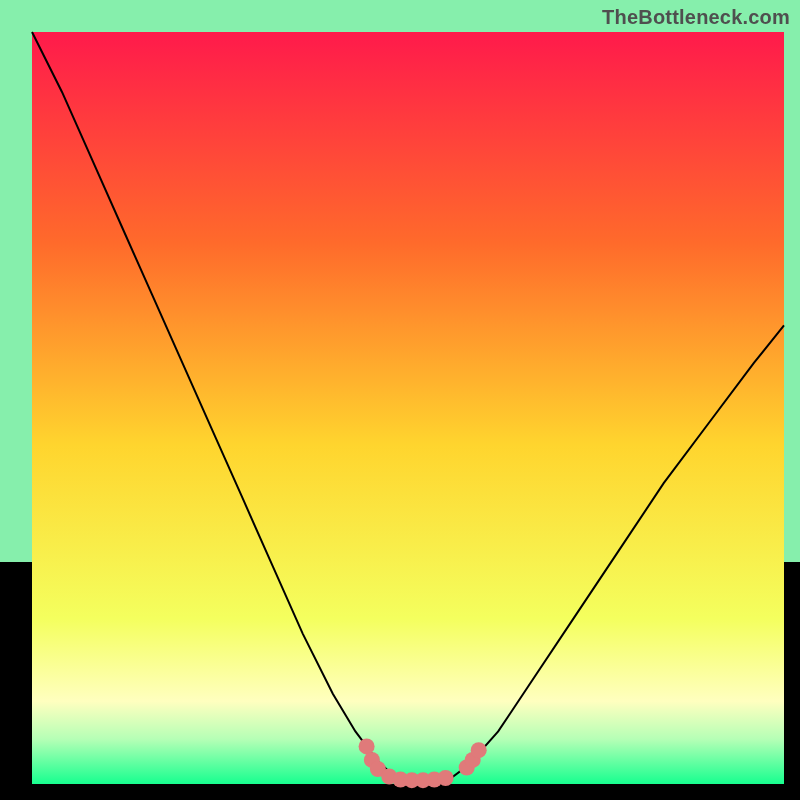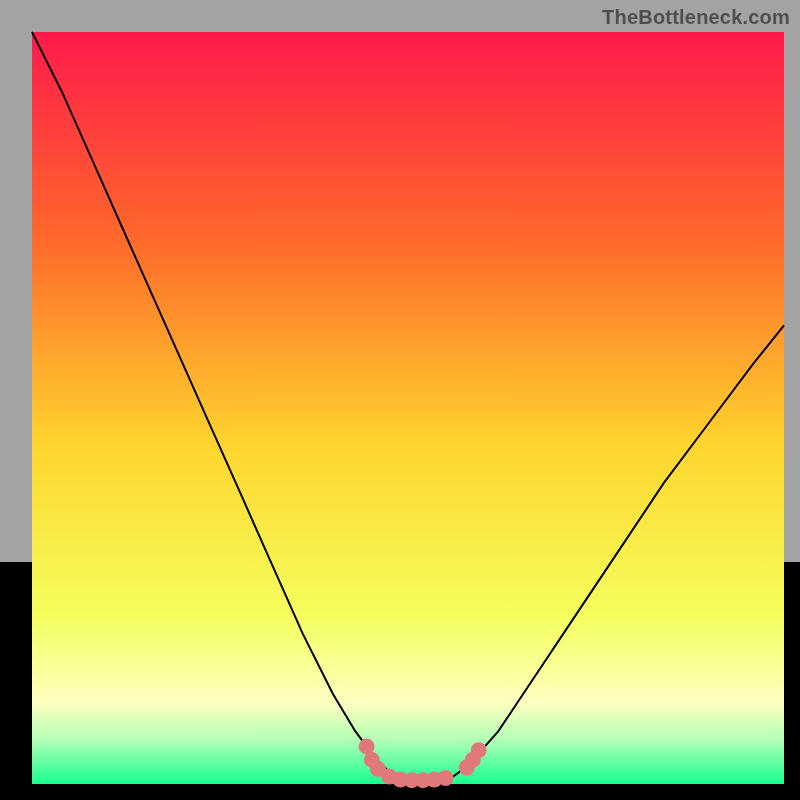--- a/index.html
+++ b/index.html
@@ -10,21 +10,21 @@
     background: #000;
     overflow: hidden;
     font-family: Arial, Helvetica, sans-serif;
   }
   .frame {
     position: absolute;
     left: 0;
     top: 0;
     width: 800px;
     height: 562px;
-    background: #a3a3a3;
+    background: #86efac;
   }
   .watermark {
     position: absolute;
     top: 6px;
     right: 10px;
     color: #4f4f4f;
     font-size: 20px;
     font-weight: 600;
     letter-spacing: 0.2px;
     user-select: none;

